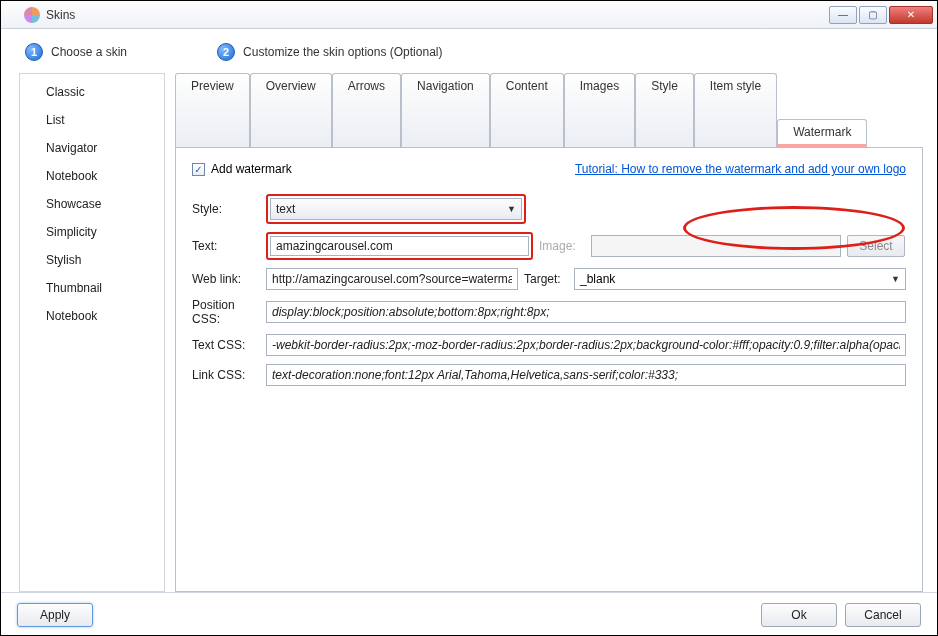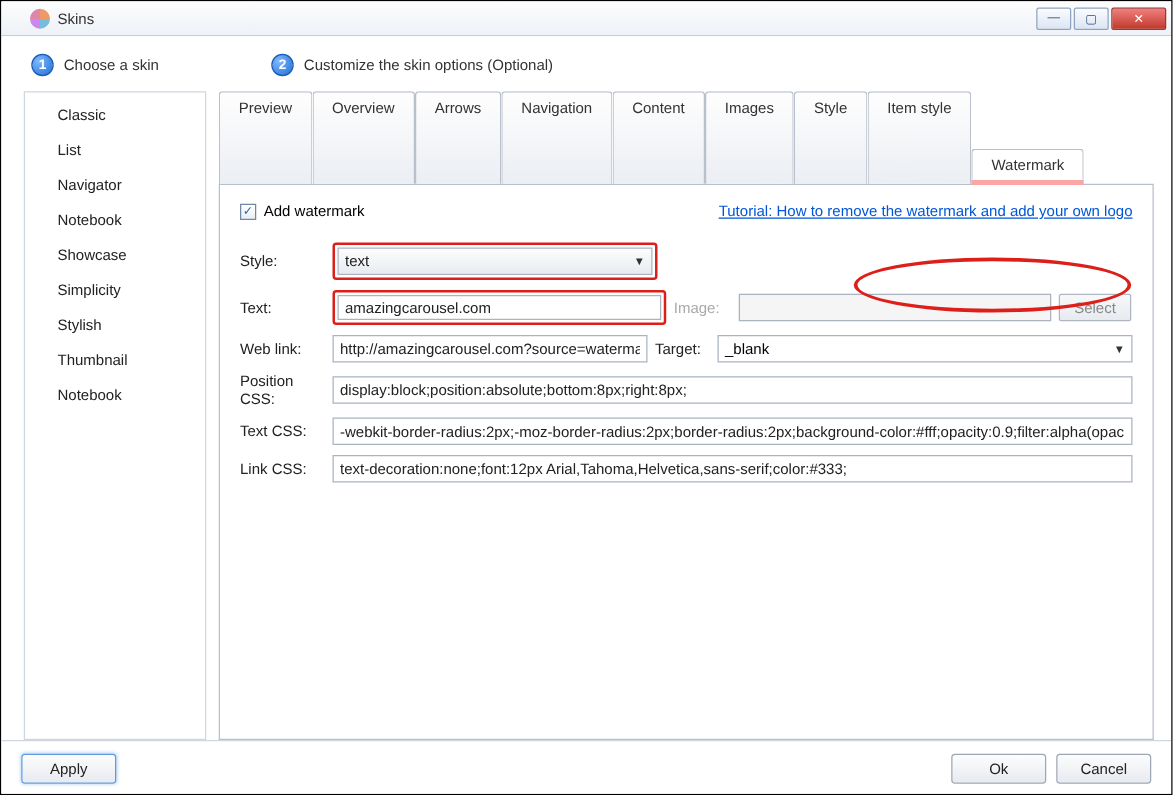--- a/index.html
+++ b/index.html
@@ -103,21 +103,21 @@
 .red-rect { border: 2px solid #dd1f1a; padding: 2px; border-radius: 3px; }
 .img-input {
   width: 250px; background: #f5f5f5;
 }
 .select-btn {
   height: 22px; width: 58px; border: 1px solid #b0b6c1; border-radius: 2px;
   background: linear-gradient(#f7f8fa,#e7eaef);
   color: #888; font-size:12px; margin-left: 6px;
   display:flex;align-items:center;justify-content:center;
 }
-.full-input { flex: 1; }
+.full-input { flex: 1; font-style: italic; }
 .target-combo {
   width: 248px; height: 22px; border: 1px solid #abb3c1;
   background:#fff; display:flex;align-items:center;justify-content:space-between;padding:0 5px;gap:21px;
 }
 .target-combo .tri { font-size:9px;color:#333; }
 .footer {
   border-top: 1px solid #cfd6df;
   display: flex; align-items: center; padding: 10px 16px;
 }
 .btn {

